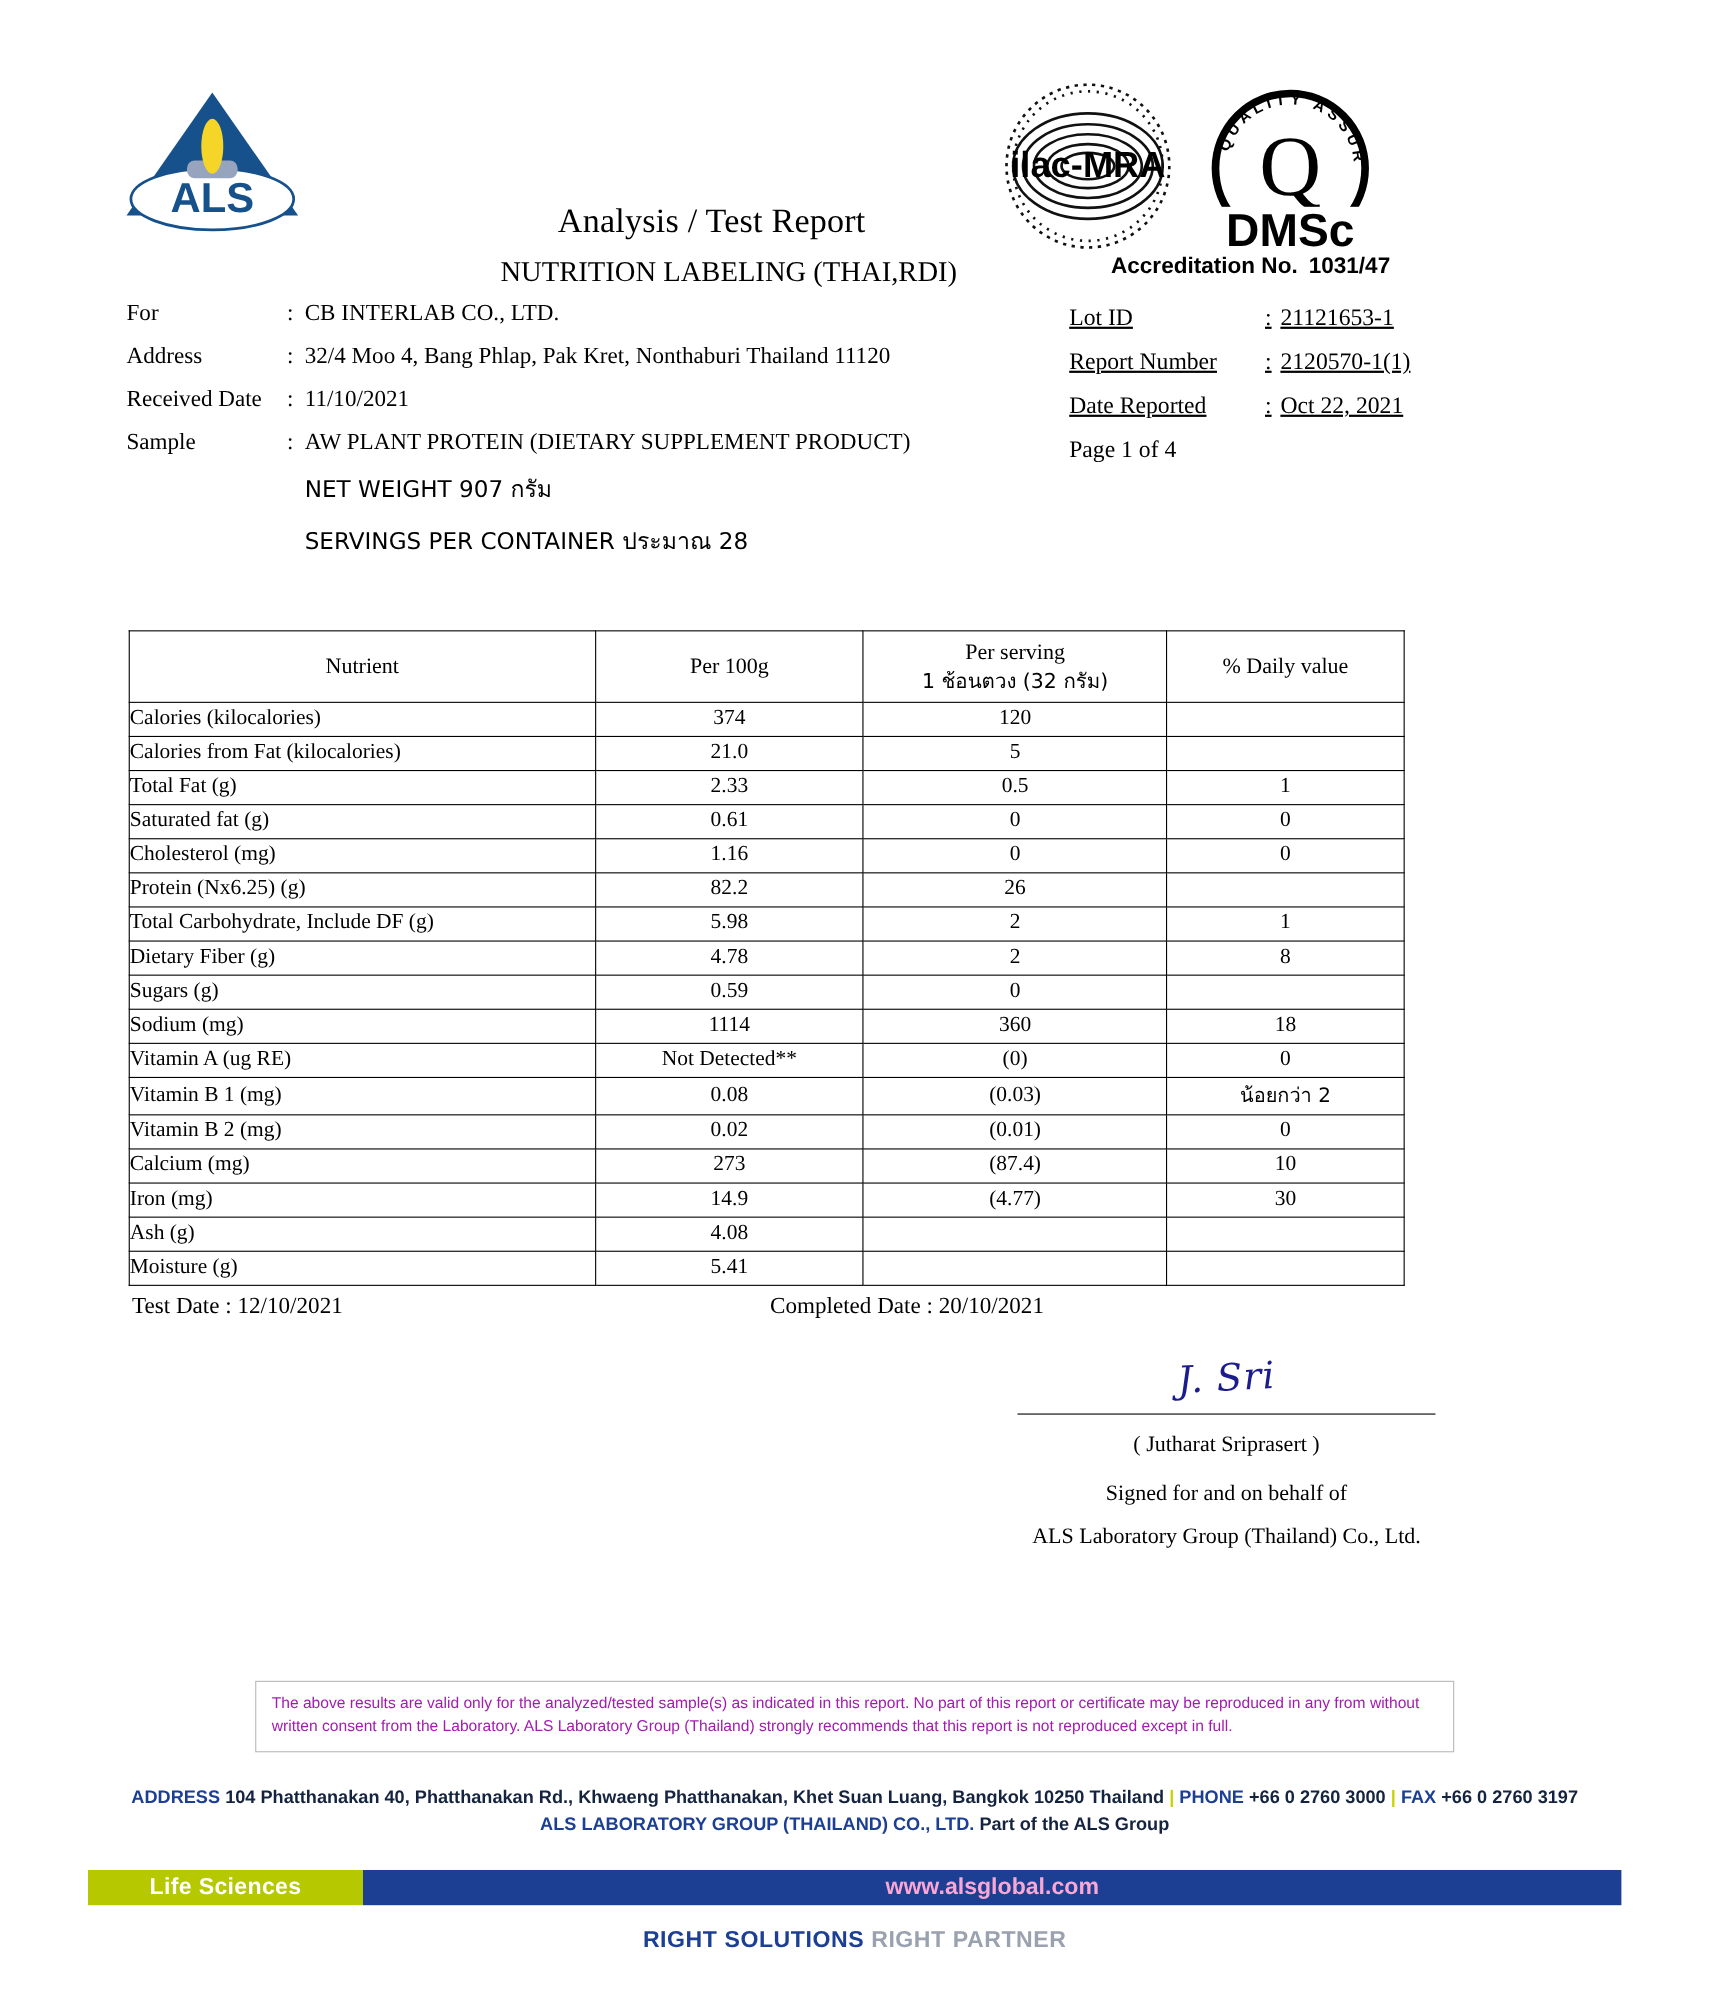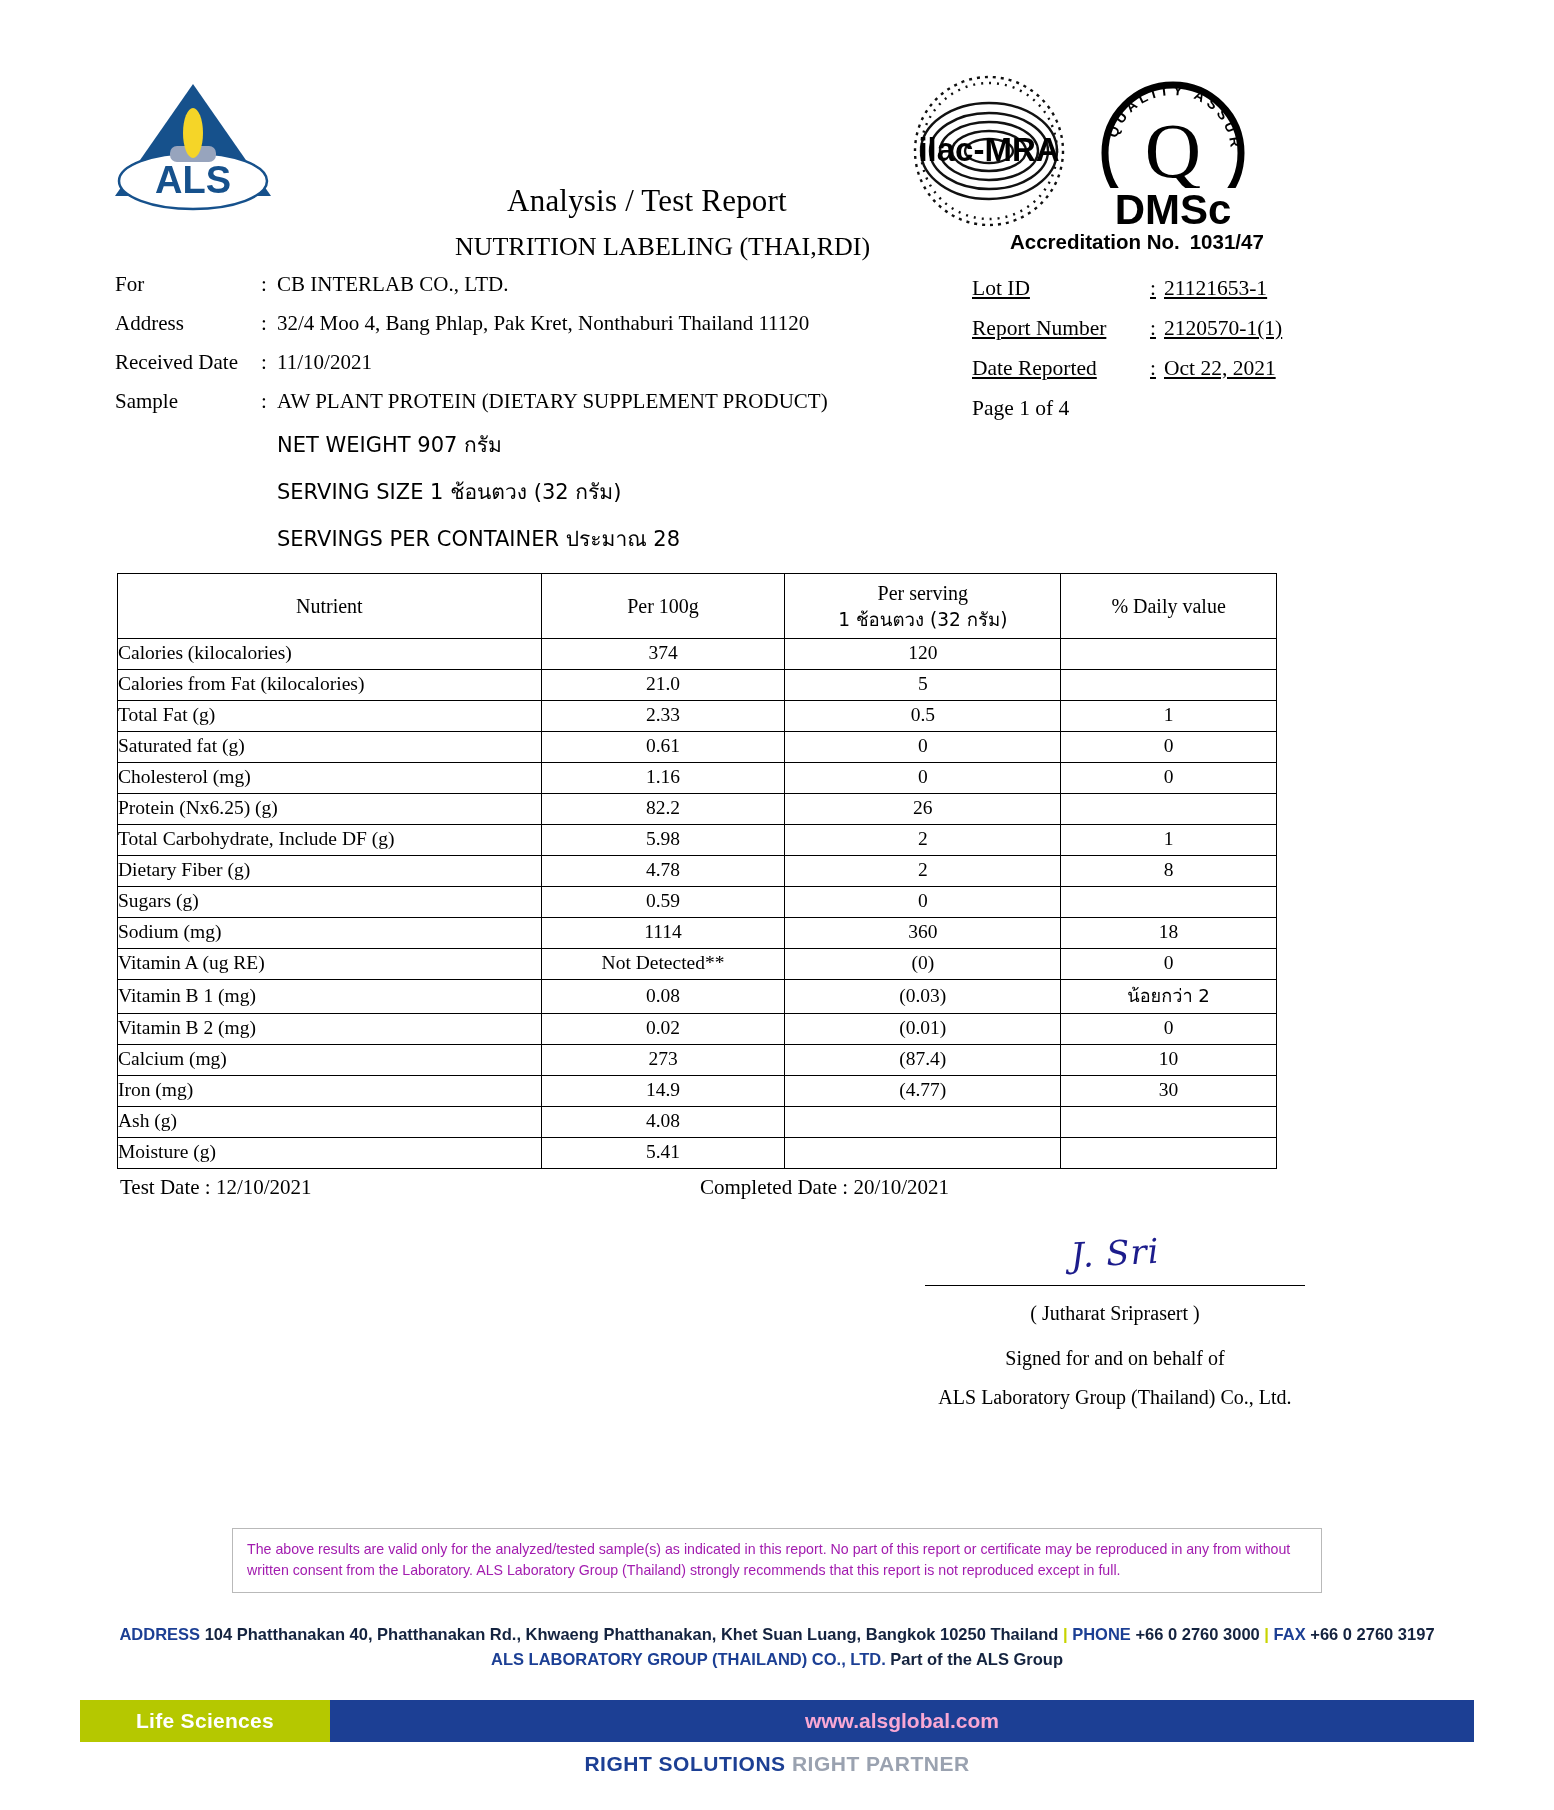--- a/index.html
+++ b/index.html
@@ -140,21 +140,21 @@
     font-size: 16.5px; font-weight: bold; color: #1c3f94;
   }
   .footer-address .lbl { color: #1c3f94; }
   .footer-address .txt { color: #14233f; }
   .footer-address .bar { color: #c8d400; font-weight: bold; }
   .footer-address .line2 { margin-top: 6px; color: #1c3f94; }
   .footer-address .line2 .reg { color: #1c3f94; }
   .footer-address .line2 .part { color: #14233f; font-weight: bold; }
 
   .footer-bar {
-    position: absolute; left: 80px; right: 80px; top: 1700px; height: 42px;
+    position: absolute; left: 80px; right: 80px; top: 1700px; height: 32px;
     display: flex; align-items: stretch;
   }
   .fb-green {
     width: 250px; background: #b5c800;
     display: flex; align-items: center; justify-content: center;
     color: #ffffff; font-family: "Liberation Sans","DejaVu Sans",sans-serif;
     font-weight: bold; font-size: 21px; letter-spacing: .3px;
   }
   .fb-blue {
     flex: 1 1 auto; background: #1c3f94;
@@ -257,21 +257,20 @@
       <span class="meta-value">11/10/2021</span>
     </div>
     <div class="meta-row">
       <span class="meta-label">Sample</span>
       <span class="meta-colon">:</span>
       <span class="meta-value">AW PLANT PROTEIN (DIETARY SUPPLEMENT PRODUCT)</span>
     </div>
 
     <div class="sample-extra">
       <div class="thai">NET WEIGHT  907 กรัม</div>
-      <div class="thai">SERVING SIZE  1 ช้อนตวง (32 กรัม)</div>
       <div class="thai">SERVINGS PER CONTAINER  ประมาณ 28</div>
     </div>
   </div>
 
   <div class="meta-right">
     <div class="mrow">
       <span class="mlabel">Lot ID</span>
       <span class="mcolon">:</span>
       <span class="mval">21121653-1</span>
     </div>

